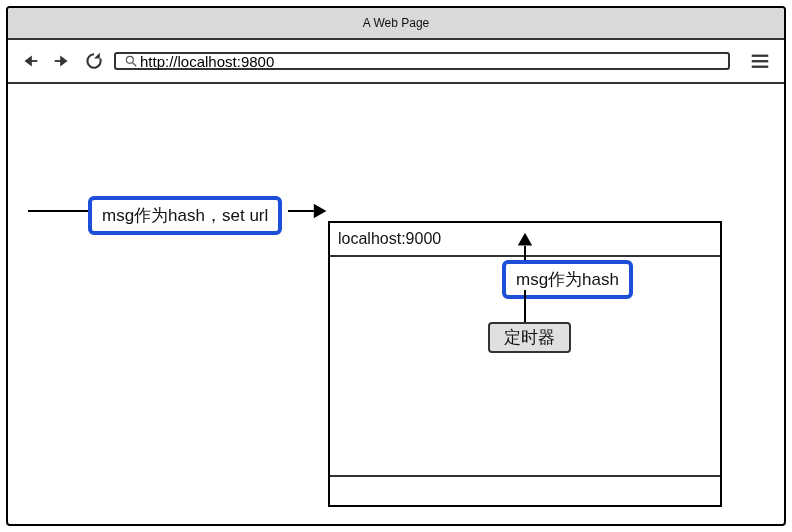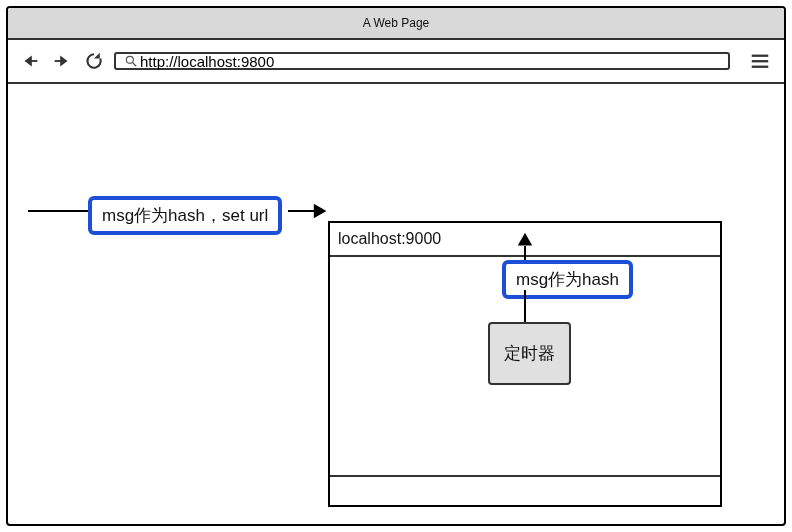--- a/index.html
+++ b/index.html
@@ -95,21 +95,21 @@
     border-radius: 6px;
     padding: 4px 10px;
     font-size: 17px;
     white-space: nowrap;
   }
   .action-box {
     position: absolute;
     background: #e0e0e0;
     border: 2px solid #333;
     border-radius: 4px;
-    padding: 18px 14px;
+    padding: 2px 14px;
     font-size: 17px;
     white-space: nowrap;
   }
   .iframe-box {
     position: absolute;
     left: 320px;
     top: 108px;
     width: 394px;
     height: 286px;
     border: 2px solid #000;

